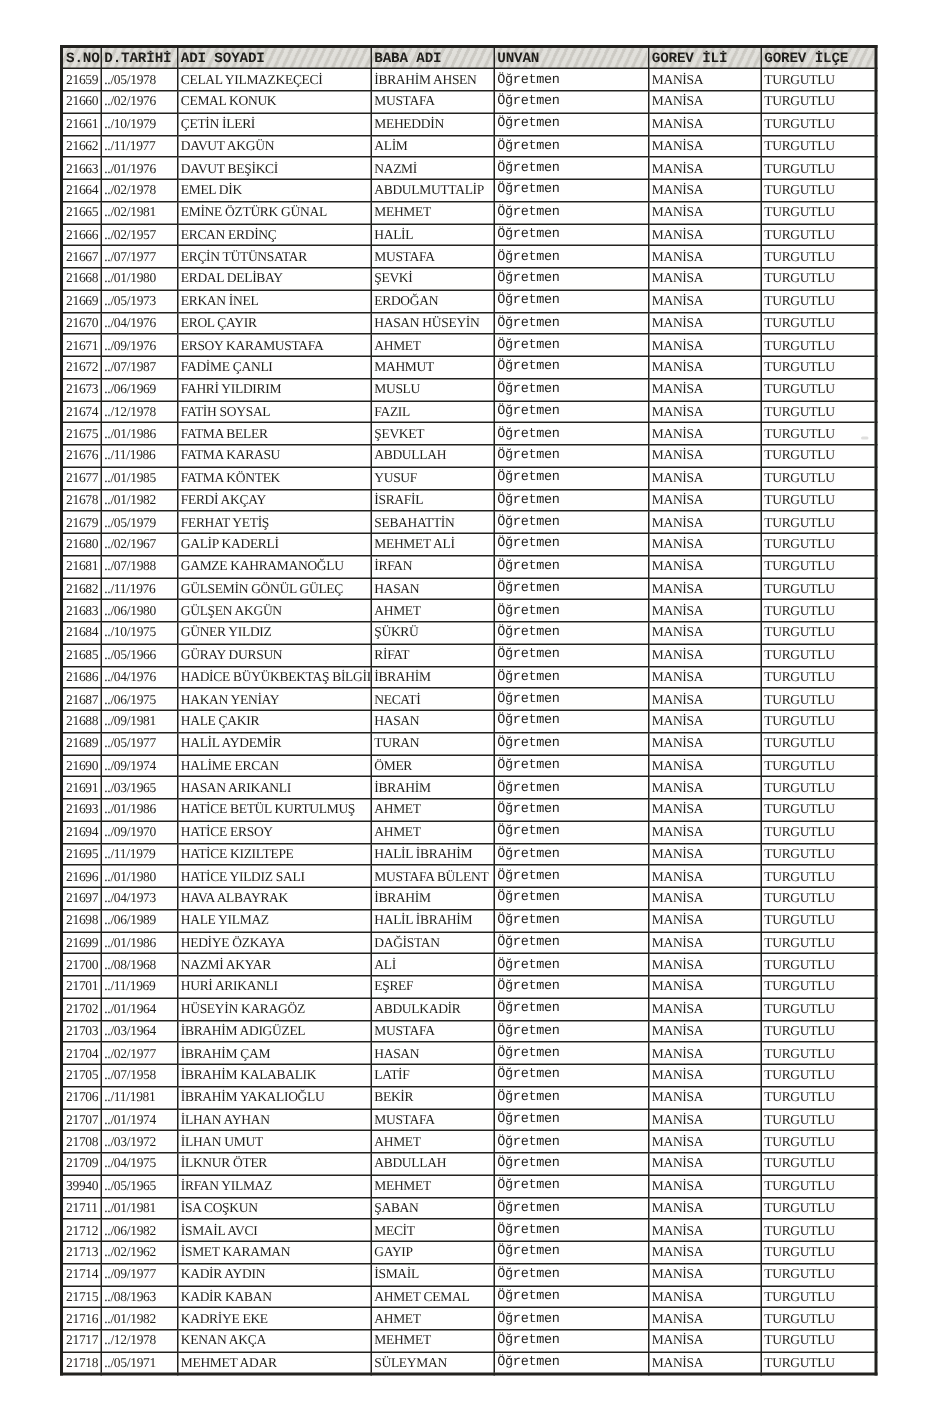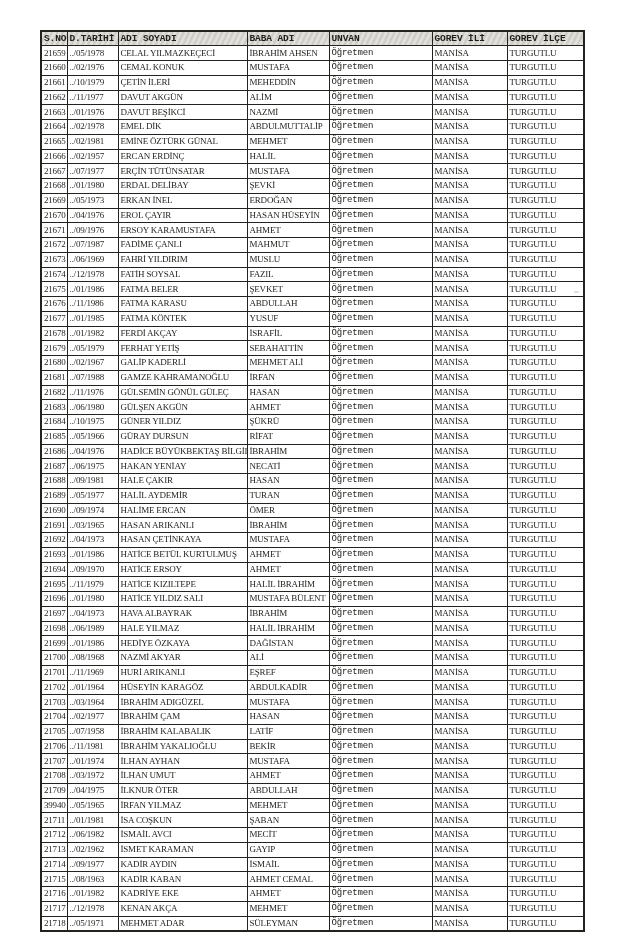--- a/index.html
+++ b/index.html
@@ -387,29 +387,20 @@
         <tr>
     <td class="num">21691</td>
     <td class="date">../03/1965</td>
     <td>HASAN ARIKANLI</td>
     <td>İBRAHİM</td>
     <td class="title-cell">Öğretmen</td>
     <td>MANİSA</td>
     <td>TURGUTLU</td>
   </tr>
         <tr>
-    <td class="num">21692</td>
-    <td class="date">../04/1973</td>
-    <td>HASAN ÇETİNKAYA</td>
-    <td>MUSTAFA</td>
-    <td class="title-cell">Öğretmen</td>
-    <td>MANİSA</td>
-    <td>TURGUTLU</td>
-  </tr>
-        <tr>
     <td class="num">21693</td>
     <td class="date">../01/1986</td>
     <td class="condensed">HATİCE BETÜL KURTULMUŞ</td>
     <td>AHMET</td>
     <td class="title-cell">Öğretmen</td>
     <td>MANİSA</td>
     <td>TURGUTLU</td>
   </tr>
         <tr>
     <td class="num">21694</td>

